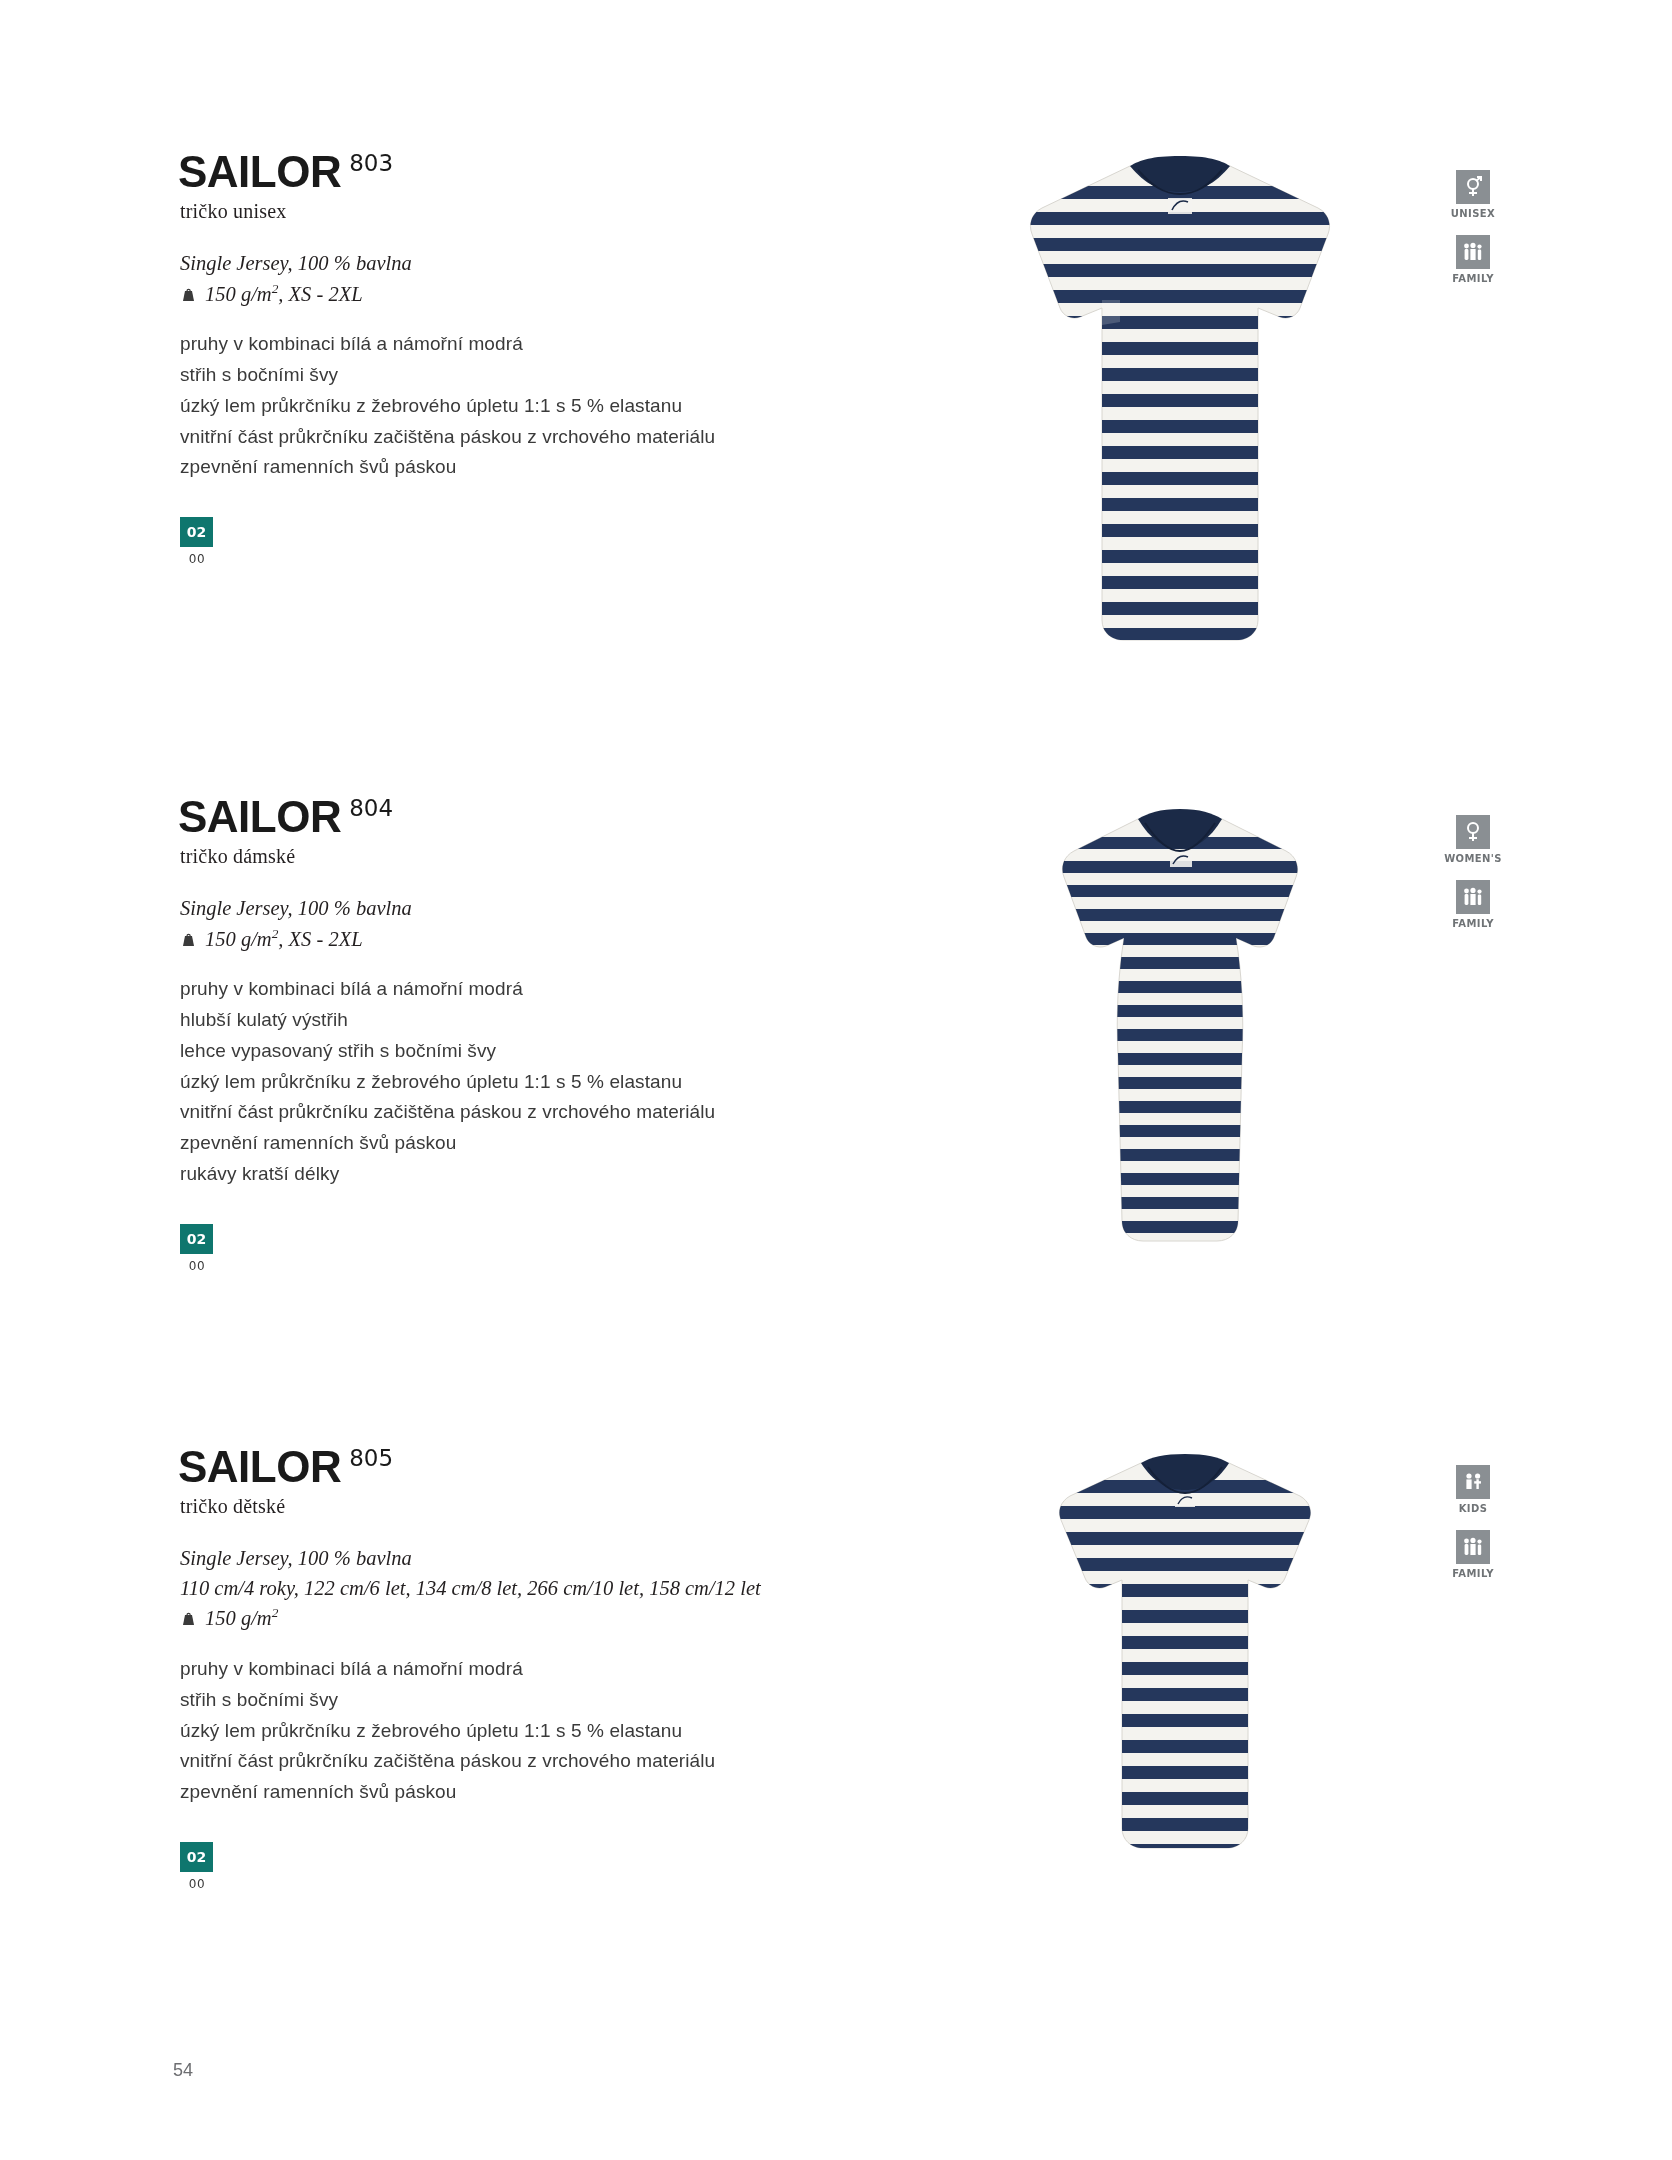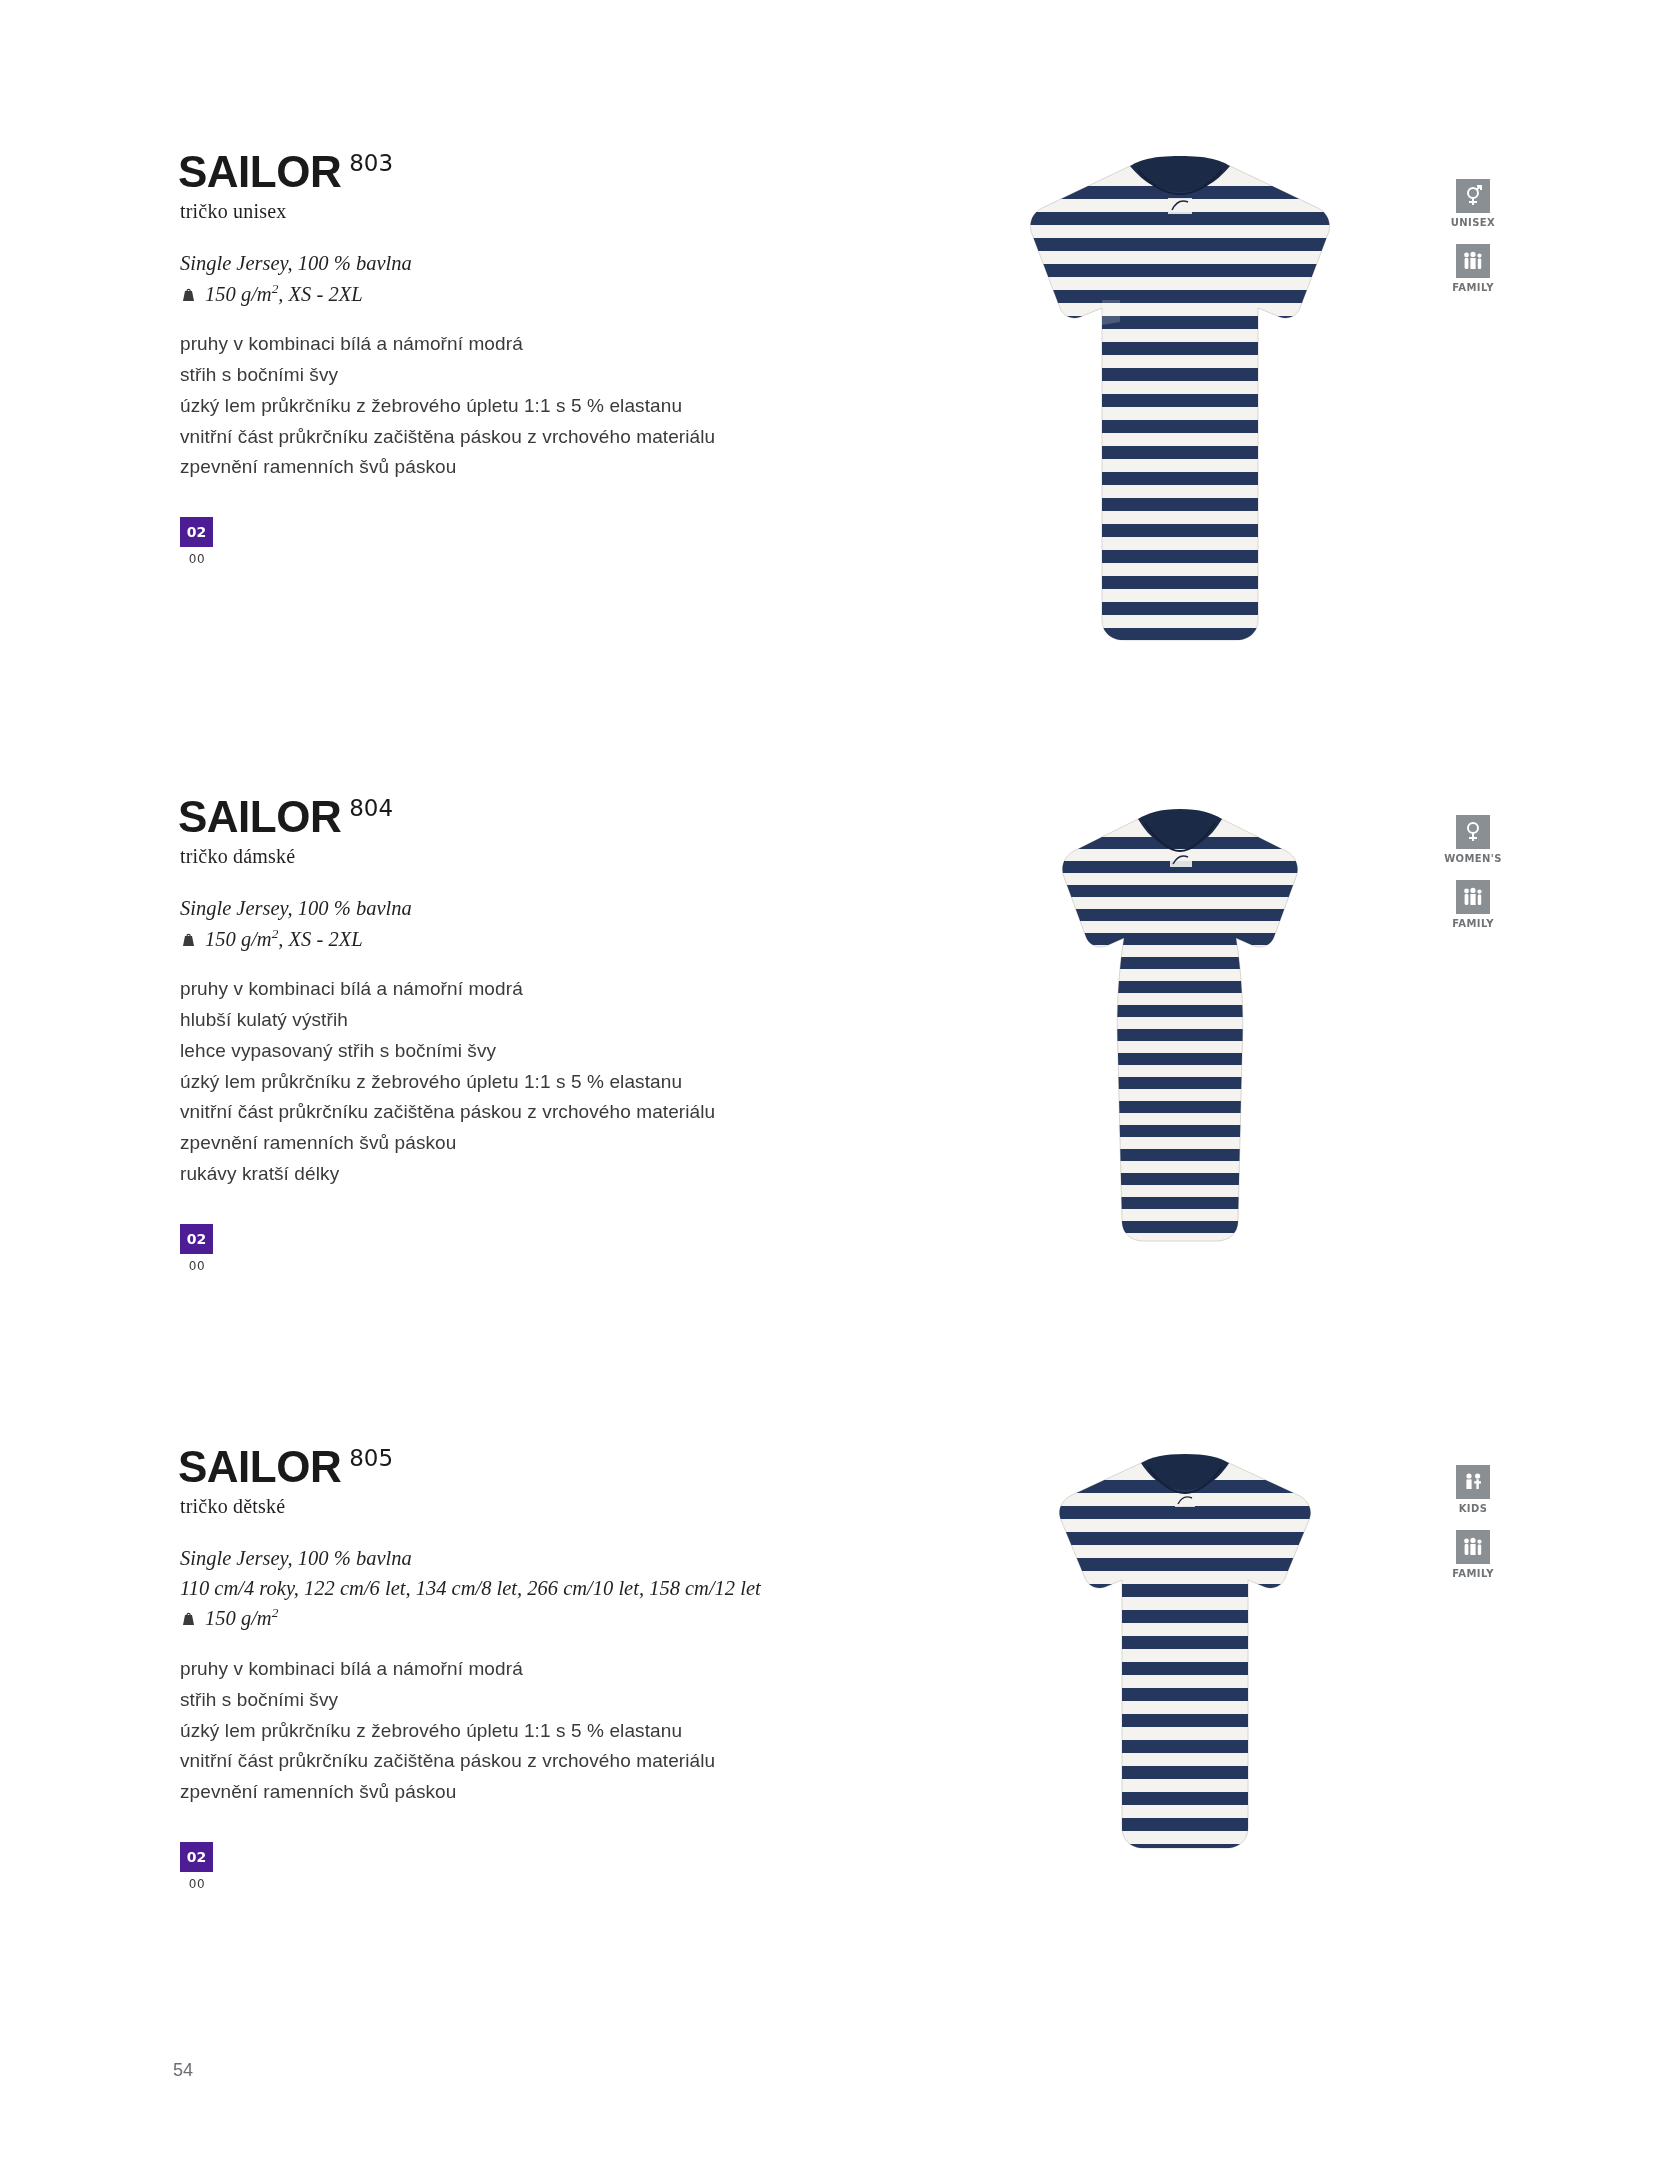--- a/index.html
+++ b/index.html
@@ -99,21 +99,21 @@
   }
 
   
   .swatch-wrap {
     margin-top: 34px;
     margin-left: 2px;
     width: 34px;
   }
   .swatch {
     width: 33px; height: 30px;
-    background: #4c1d95;
+    background: #0f766e;
     color: #ffffff;
     font-family: "DejaVu Sans", sans-serif;
     font-size: 14px;
     font-weight: bold;
     display: flex;
     align-items: center;
     justify-content: center;
     line-height: 1;
   }
   .swatch-code {
@@ -243,21 +243,21 @@
         </g>
 
         <path d="M150,16 C165,34 180,42 200,42 C220,42 235,34 250,16 C240,10 228,6 200,6 C172,6 160,10 150,16 Z" fill="#1b2a47"></path>
         <path d="M158,20 C172,36 184,44 200,44 C216,44 228,36 242,20" fill="none" stroke="#142038" stroke-width="2"></path>
 
         <rect x="188" y="48" width="24" height="16" fill="#f4f3ef" opacity="0.9"></rect>
         <path d="M192,60 q6,-12 16,-8" fill="none" stroke="#1b2a47" stroke-width="1.6"></path>
       </svg>
     </div>
 
-    <div class="badges" style="top:29px;">
+    <div class="badges" style="top:20px;">
       <div class="badge">
         <div class="badge-box">
           <svg width="20" height="22" viewBox="0 0 20 22">
             <circle cx="10" cy="8" r="5" fill="none" stroke="#ffffff" stroke-width="2"></circle>
             <line x1="10" y1="13" x2="10" y2="20" stroke="#ffffff" stroke-width="2"></line>
             <line x1="6" y1="17" x2="14" y2="17" stroke="#ffffff" stroke-width="2"></line>
             <line x1="13" y1="5" x2="18" y2="1" stroke="#ffffff" stroke-width="2"></line>
             <polyline points="14,1 18,1 18,5" fill="none" stroke="#ffffff" stroke-width="2"></polyline>
           </svg>
         </div>

